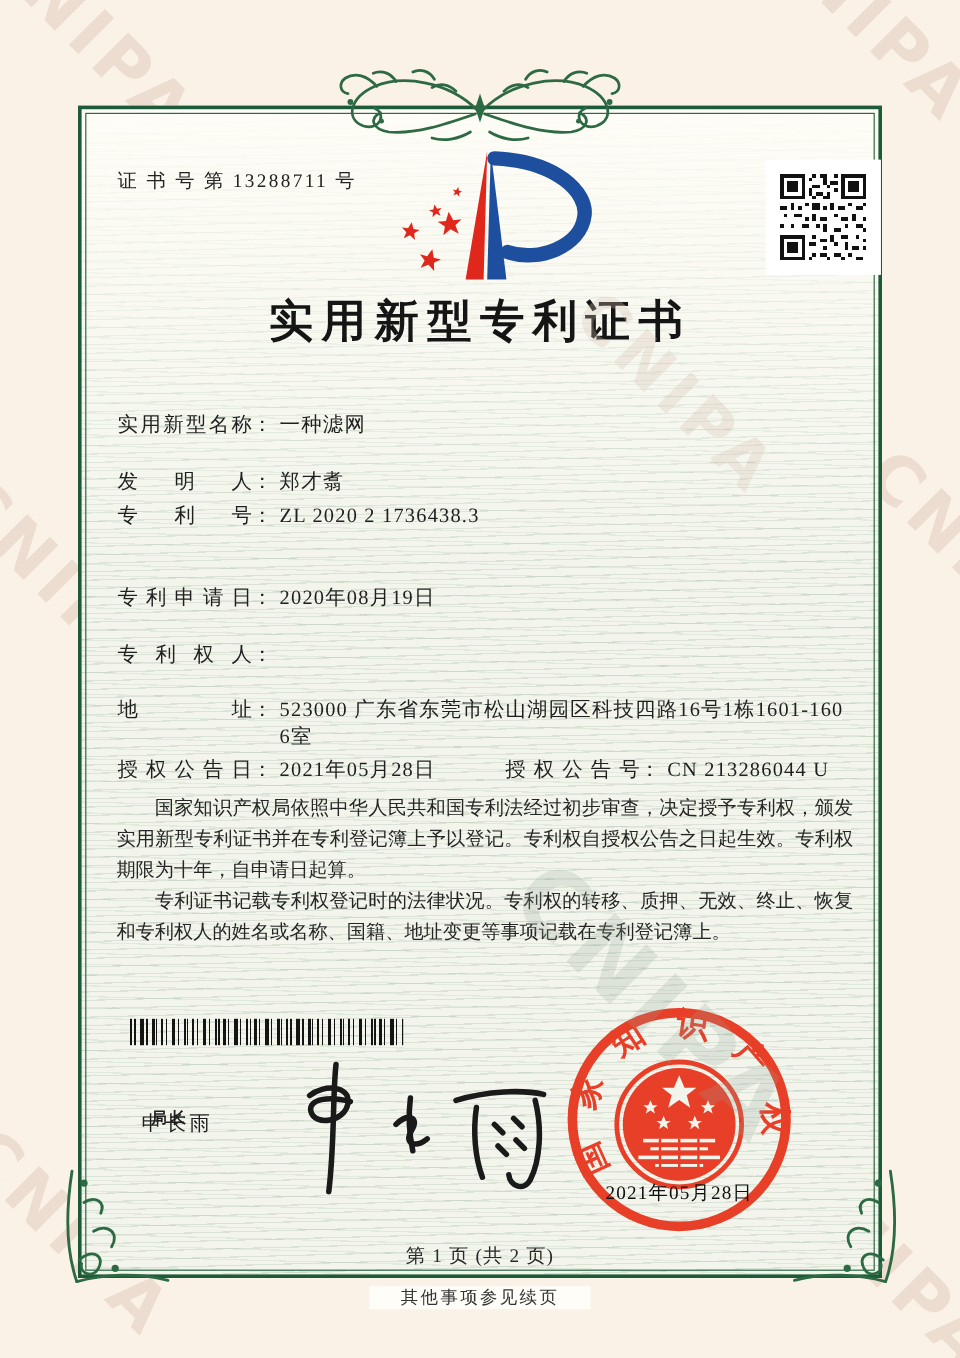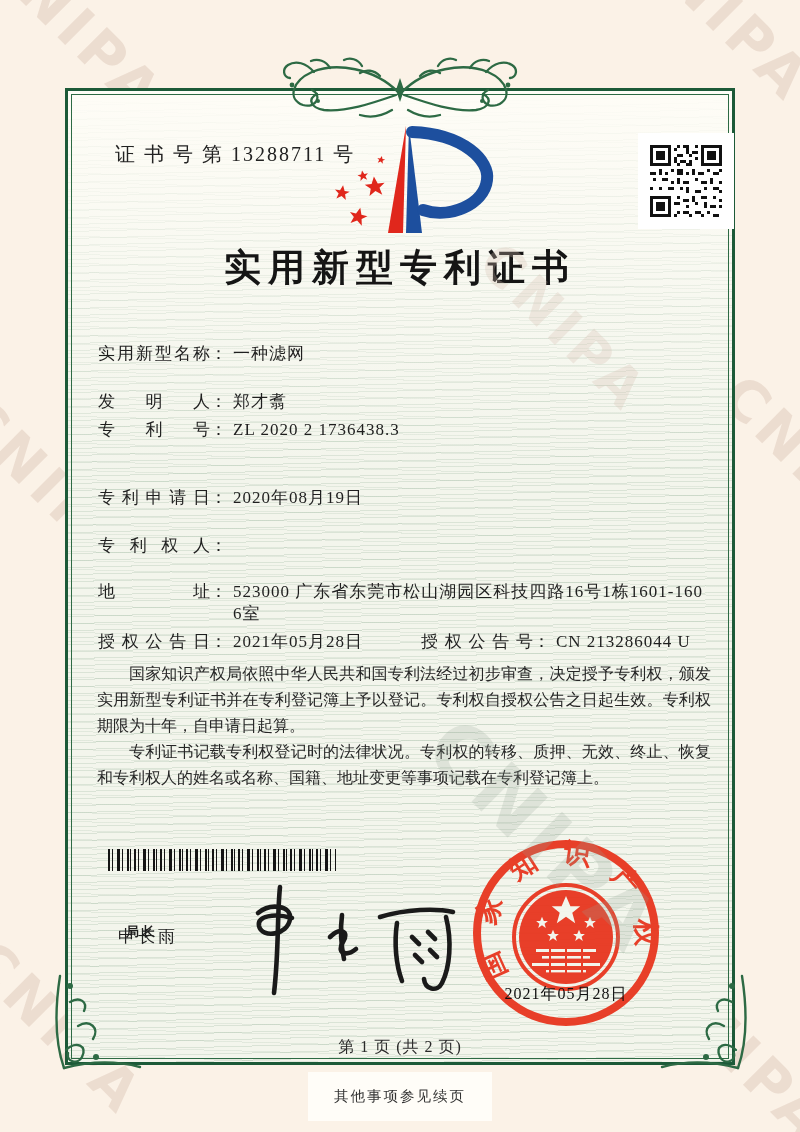--- a/index.html
+++ b/index.html
@@ -47,21 +47,21 @@
   }
   .frame-inner-line{
     position:absolute;left:3px;top:3px;right:3px;bottom:3px;
     border:1px solid #2d6a44;
     pointer-events:none;
   }
 
   
   .cert-no{
     position:absolute;left:30px;top:50px;
-    font-size:20px;letter-spacing:2px;color:#222;margin-left:17px;
+    font-size:16px;letter-spacing:2px;color:#222;
   }
   .qr-tile{
     position:absolute;left:570px;top:42px;width:96px;height:96px;
     background:#ffffff;
   }
   .logo{position:absolute;left:250px;top:30px;}
 
   .doc-title{
     position:absolute;left:0;top:152px;width:100%;
     text-align:center;
@@ -120,21 +120,21 @@
 
   .page-info{
     position:absolute;left:0;top:946px;width:100%;
     text-align:center;font-size:16px;color:#2a2a2a;letter-spacing:1px;
   }
 
   
   .note-box{
     position:absolute;left:50%;top:1072px;transform:translateX(-50%);
     background:#fffdf8;
-    padding:15px 26px;
+    padding:0 26px;
     font-size:14.5px;letter-spacing:2px;color:#333;
     z-index:3;
     font-family:Liberation Serif, serif;
   }
 
   
   .orn-top{position:absolute;left:270px;top:52px;z-index:4;}
   .orn-bl{position:absolute;left:52px;top:962px;z-index:4;}
   .orn-br{position:absolute;left:658px;top:962px;z-index:4;}
 </style>

